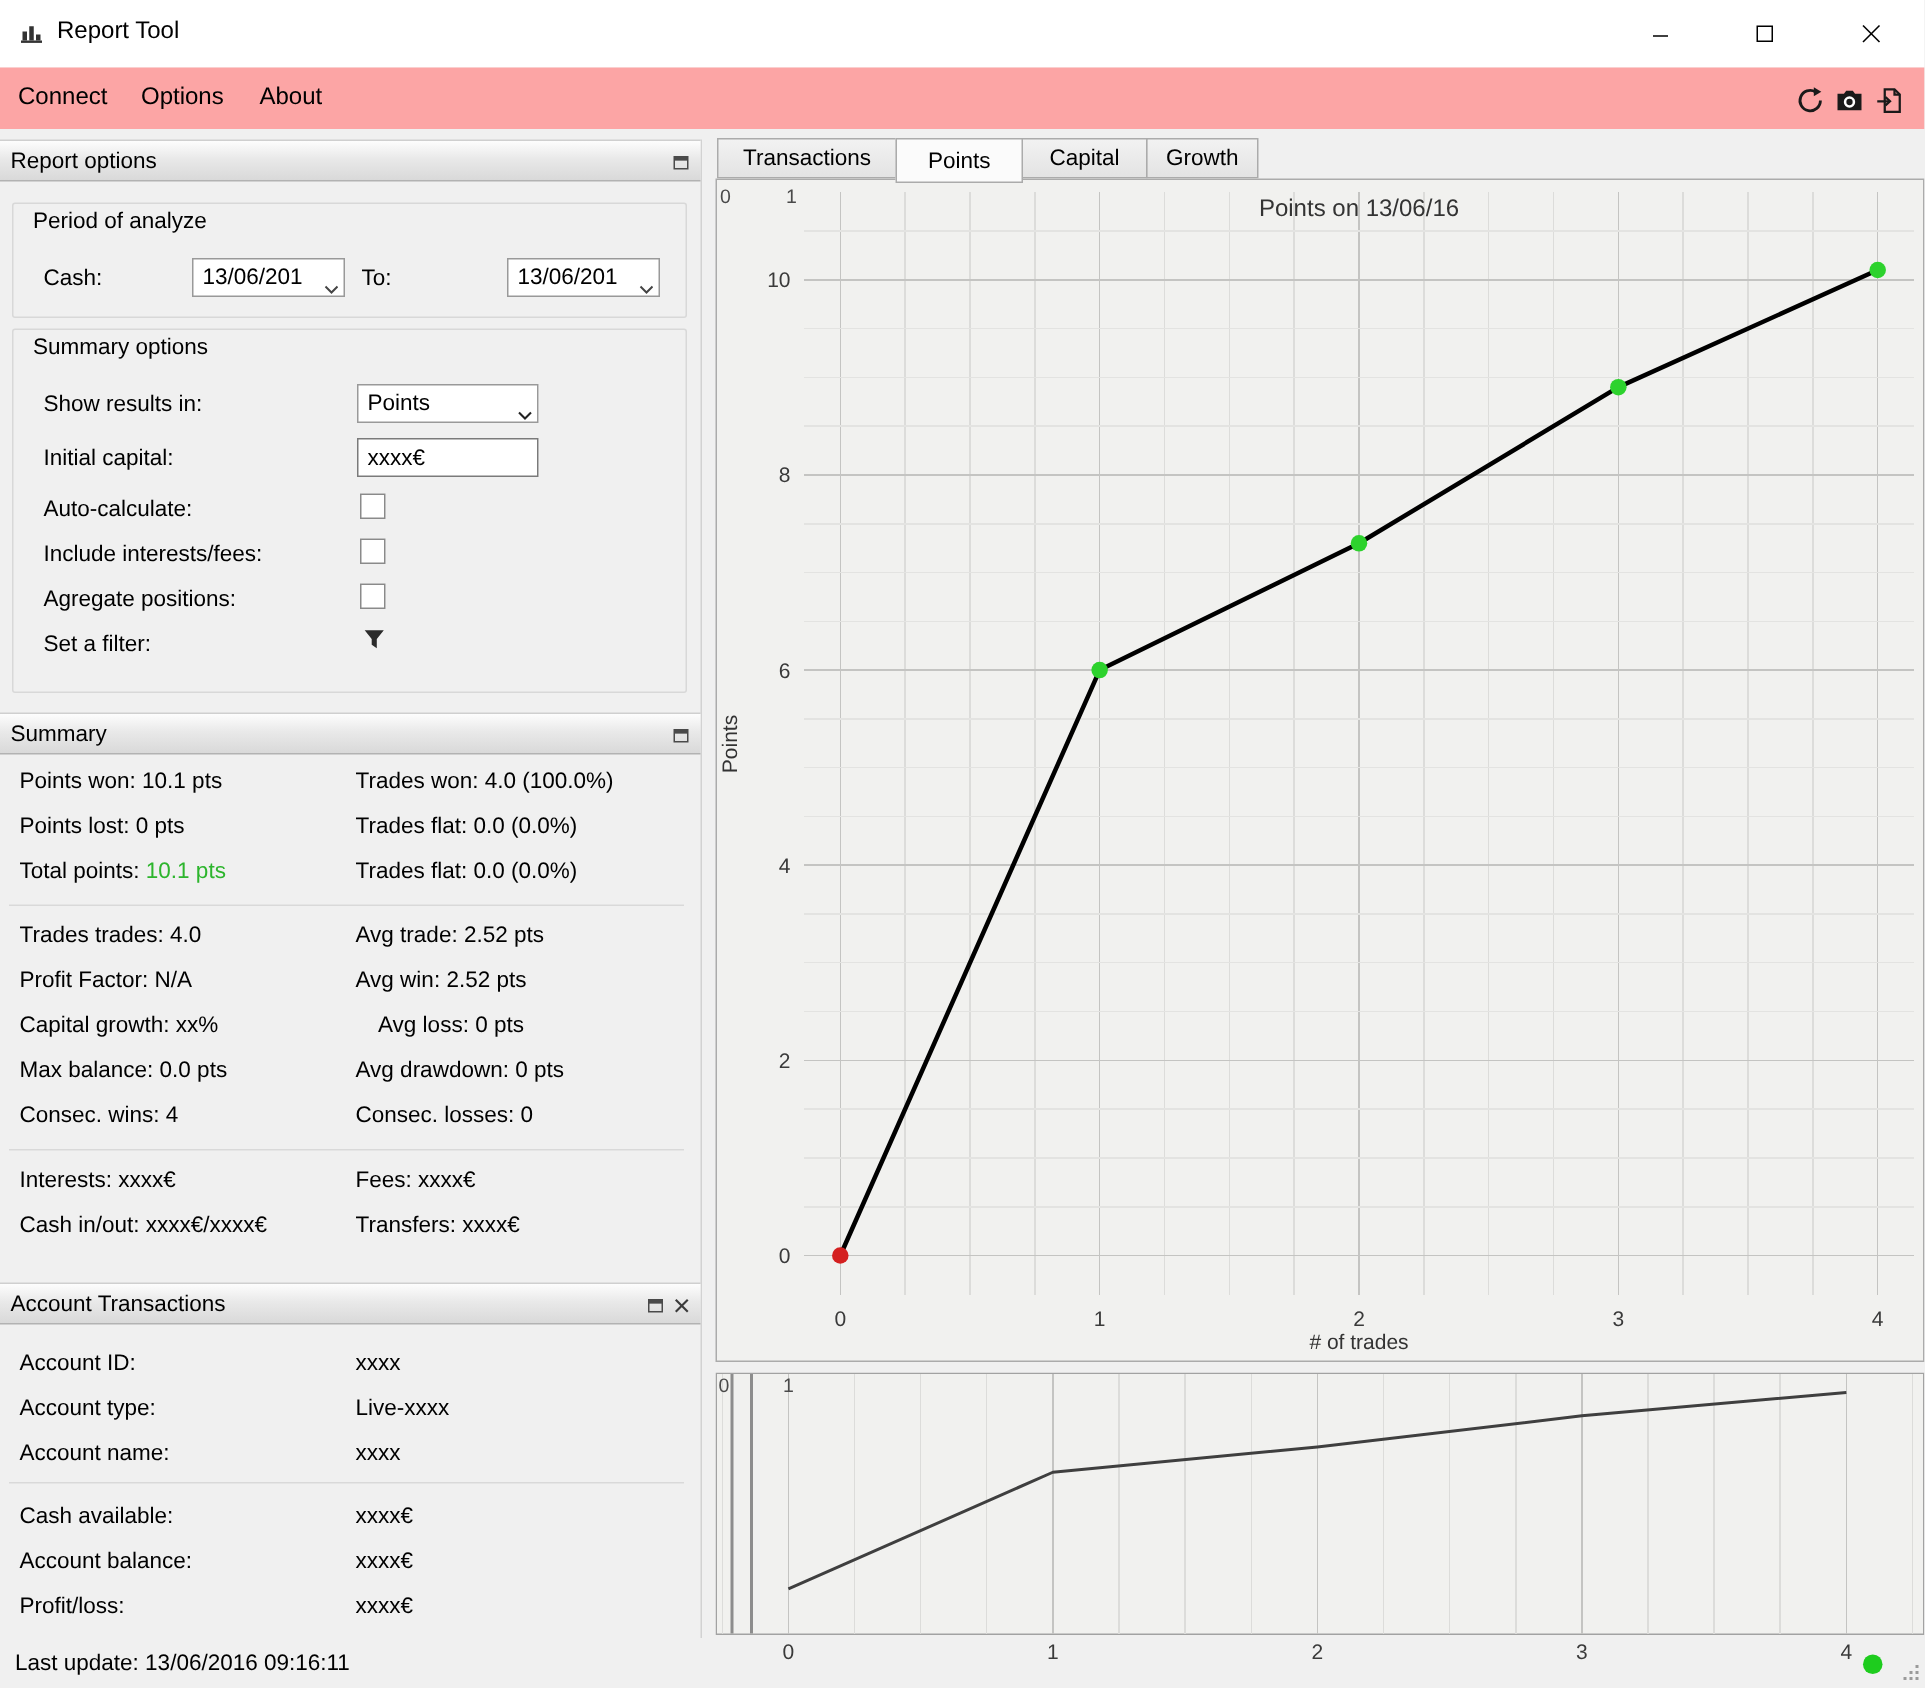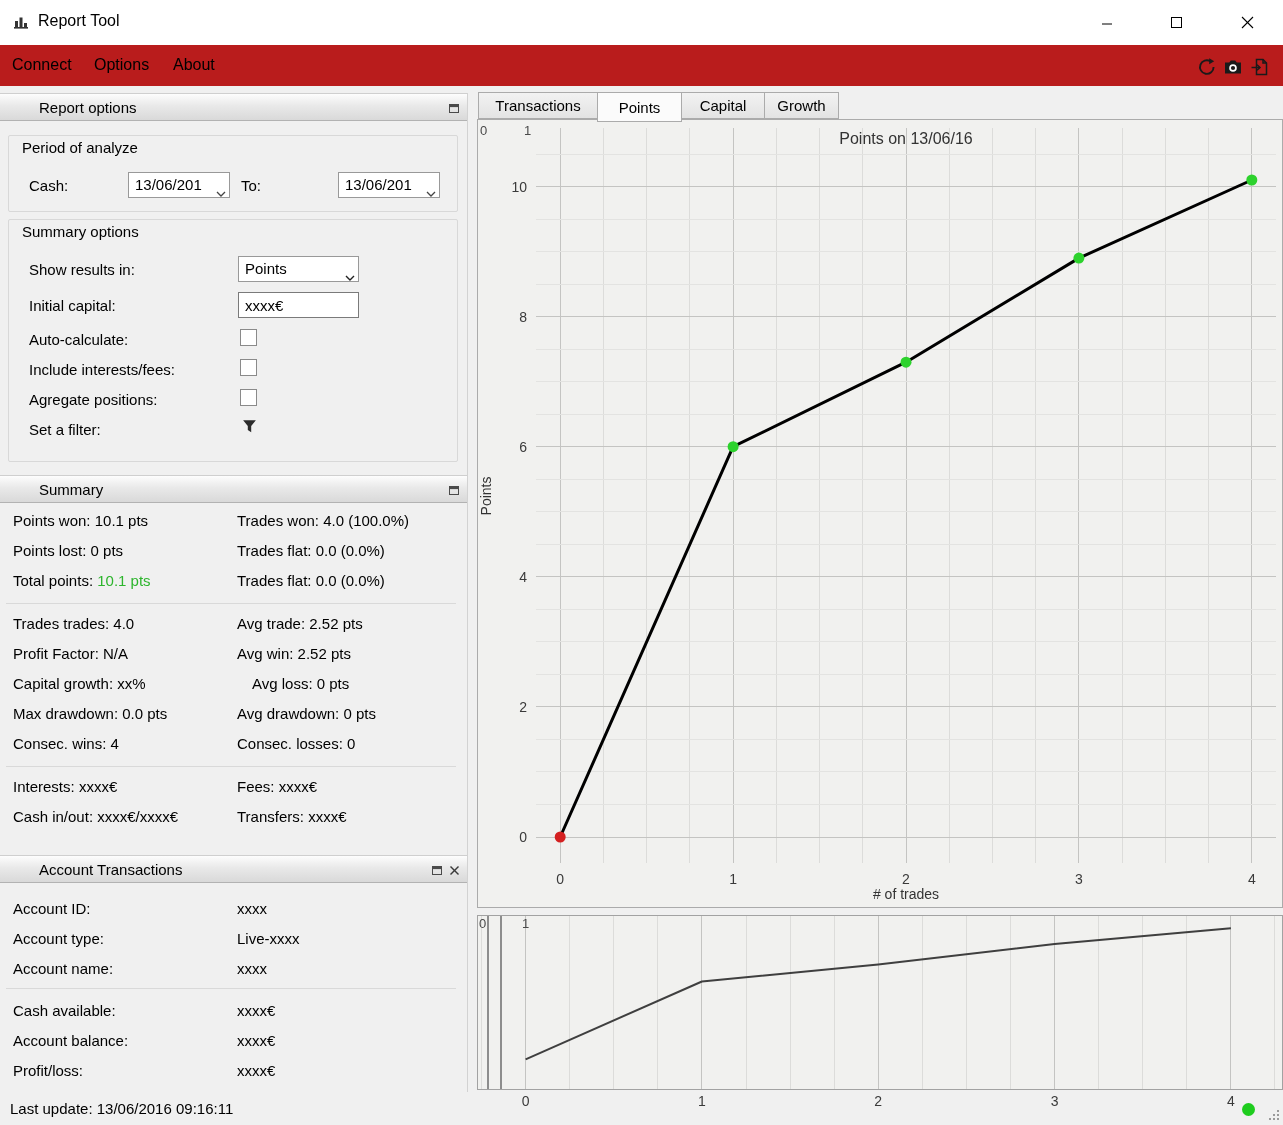--- a/index.html
+++ b/index.html
@@ -11,32 +11,32 @@
     color:#000;
   }
   .abs { position:absolute; }
 
   
   .titlebar { position:absolute; left:0; top:0; width:1283px; height:45px; background:#ffffff; }
   .app-icon { position:absolute; left:12px; top:13px; width:18px; height:18px; }
   .app-title { position:absolute; left:38px; top:12px; font-size:16px; }
   .win-btn { position:absolute; top:8px; width:46px; height:29px; display:flex; align-items:center; justify-content:center; }
 
-  .menubar { position:absolute; left:0; top:45px; width:1283px; height:41px; background:#b91c1c; }
+  .menubar { position:absolute; left:0; top:45px; width:1283px; height:41px; background:#fca5a5; }
   .menu-item { position:absolute; top:9px; font-size:16px; padding:2px 4px; cursor:default; }
   .toolbtn { position:absolute; top:11px; width:22px; height:22px; display:flex; align-items:center; justify-content:center; }
 
   
   .panel-header {
     position:absolute; left:0; width:467px; height:28px;
     background:linear-gradient(180deg,#fdfdfd 0%,#e9e9e9 45%,#d9d9d9 100%);
     border-top:1px solid #cfcfcf; border-bottom:1px solid #b2b2b2;
     font-size:15px;
   }
-  .ph-title { position:absolute; left:7px; top:5px;margin-left:32px; }
+  .ph-title { position:absolute; left:7px; top:5px; }
   .ph-btn { position:absolute; top:7px; width:15px; height:14px; display:flex; align-items:center; justify-content:center; }
   .splitter { position:absolute; left:467px; top:93px; width:1px; height:999px; background:#d2d2d2; }
 
   .groupbox { position:absolute; border:1px solid #d8d8d8; border-radius:2px; }
   .grp-title { position:absolute; left:13px; top:3px; font-size:15px; }
   .lbl { position:absolute; font-size:15px; white-space:nowrap; }
 
   .combo {
     position:absolute; height:26px; background:#fff; border:1px solid #999;
     font-size:15px; padding:3px 18px 0 6px; white-space:nowrap; overflow:hidden;
@@ -219,21 +219,21 @@
   <div class="scell" style="left:237px;top:69px"><span>Trades flat:</span> <span>0.0 (0.0%)</span></div>
 
   <div class="sep" style="top:100px"></div>
 
   <div class="scell" style="left:13px;top:112px"><span>Trades trades:</span> <span>4.0</span></div>
   <div class="scell" style="left:237px;top:112px"><span>Avg trade:</span> <span>2.52 pts</span></div>
   <div class="scell" style="left:13px;top:142px"><span>Profit Factor:</span> <span>N/A</span></div>
   <div class="scell" style="left:237px;top:142px"><span>Avg win:</span> <span>2.52 pts</span></div>
   <div class="scell" style="left:13px;top:172px"><span>Capital growth:</span> <span>xx%</span></div>
   <div class="scell" style="left:252px;top:172px"><span>Avg loss:</span> <span>0 pts</span></div>
-  <div class="scell" style="left:13px;top:202px"><span>Max drawdown:</span> <span>0.0 pts</span></div>
+  <div class="scell" style="left:13px;top:202px"><span>Max balance:</span> <span>0.0 pts</span></div>
   <div class="scell" style="left:237px;top:202px"><span>Avg drawdown:</span> <span>0 pts</span></div>
   <div class="scell" style="left:13px;top:232px"><span>Consec. wins:</span> <span>4</span></div>
   <div class="scell" style="left:237px;top:232px"><span>Consec. losses:</span> <span>0</span></div>
 
   <div class="sep" style="top:263px"></div>
 
   <div class="scell" style="left:13px;top:275px"><span>Interests:</span> <span>xxxx€</span></div>
   <div class="scell" style="left:237px;top:275px"><span>Fees:</span> <span>xxxx€</span></div>
   <div class="scell" style="left:13px;top:305px"><span>Cash in/out:</span> <span>xxxx€/xxxx€</span></div>
   <div class="scell" style="left:237px;top:305px"><span>Transfers:</span> <span>xxxx€</span></div>

